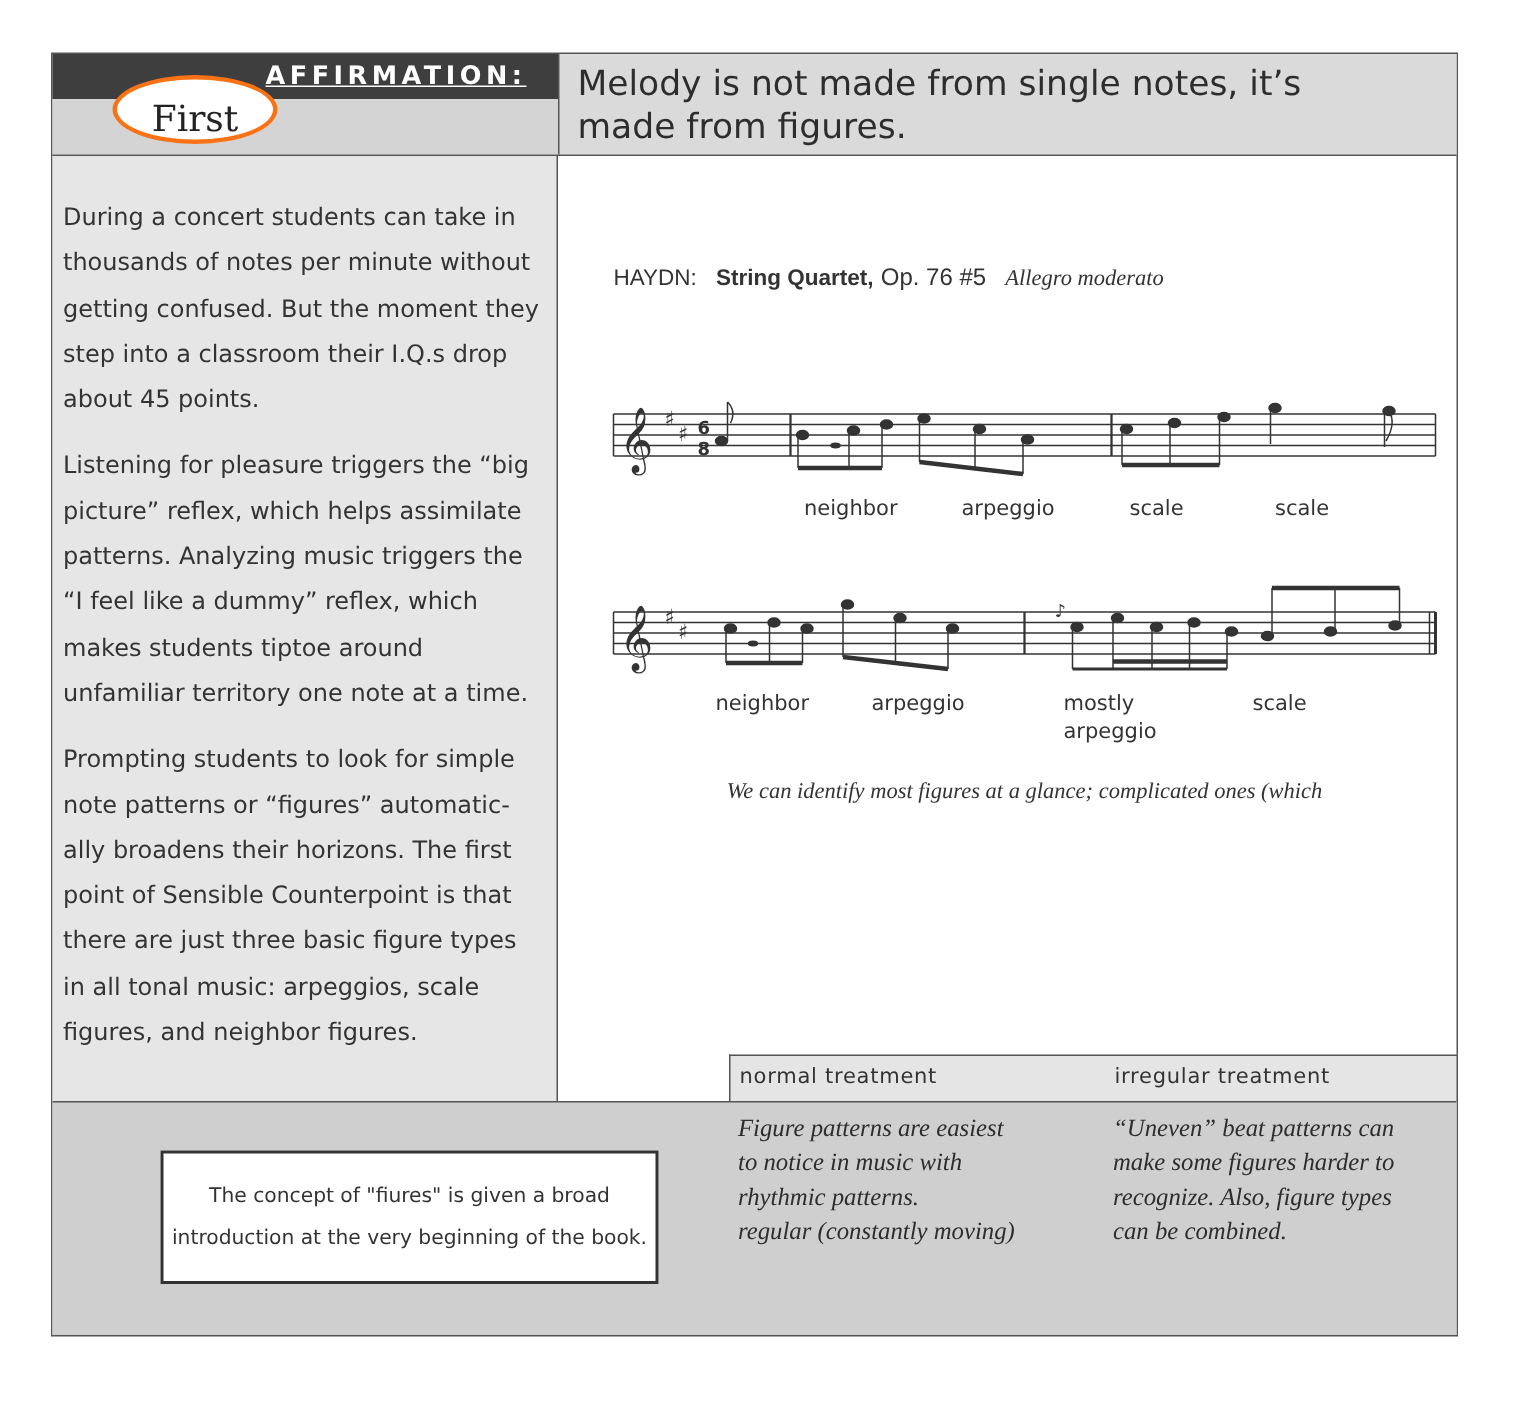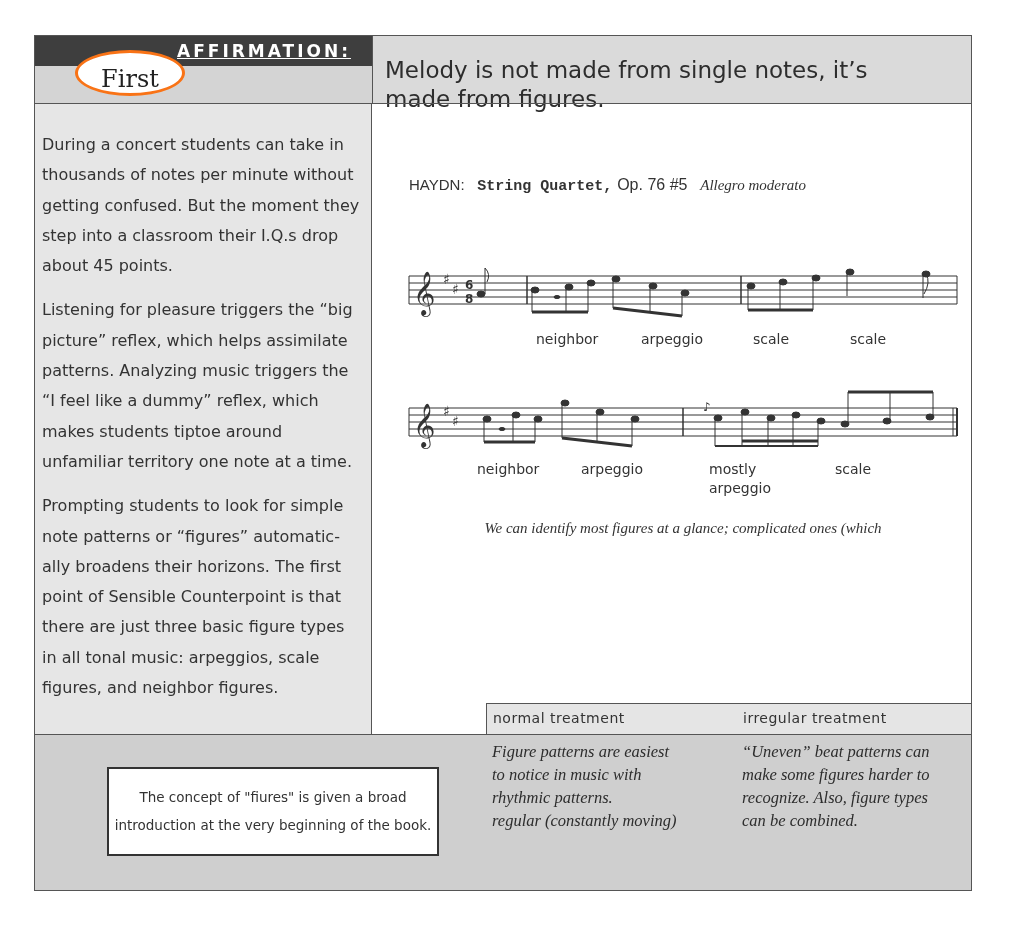--- a/index.html
+++ b/index.html
@@ -12,32 +12,32 @@
     .hdr-dark { position: absolute; left: 0; top: 0; width: 337px; height: 30px; background: #3e3e3e; }
     .hdr-light { position: absolute; left: 0; top: 30px; width: 337px; height: 37px; background: #d4d4d4; }
     .aff-label { position: absolute; left: 142px; top: 5px; color: #fff; font-weight: bold;
                  font-size: 17px; letter-spacing: 3px; font-family: "DejaVu Sans", sans-serif; text-decoration: underline; }
     .first-oval { position: absolute; left: 40px; top: 14px; width: 110px; height: 46px;
                   border: 3px solid #f97316; border-radius: 50%; background: #fff; box-sizing: border-box;
                   display: flex; align-items: flex-end; justify-content: center; }
     .first-oval span { font-family: "DejaVu Serif", serif; font-size: 24px; color: #222; }
     .hdr-title { position: absolute; left: 337px; top: 0; width: 599px; height: 67px;
                  background: #dadada; border-left: 1px solid #555; box-sizing: border-box;
-                 padding: 20px 0 0 12px; font-size: 23px; line-height: 29px; color: #2d2d2d; }
+                 padding: 6px 0 0 12px; font-size: 23px; line-height: 29px; color: #2d2d2d; }
     .hdr-line { position: absolute; left: 0; top: 67px; width: 936px; border-top: 1px solid #555; }
     
     .left-col { position: absolute; left: 0; top: 68px; width: 337px; height: 631px;
                 background: #e6e6e6; border-right: 1px solid #555; box-sizing: border-box;
                 padding: 26px 8px 0 7px; }
     .left-col p { margin: 0 0 14px 0; font-size: 16px; line-height: 30.3px; color: #333; }
     
     .music { position: absolute; left: 338px; top: 68px; width: 598px; height: 600px; }
     .piece { position: absolute; left: 36px; top: 72px; font-size: 15px; color: #333; white-space: nowrap; }
     .piece .composer { font-family: "Liberation Sans", sans-serif; }
-    .piece .title { font-weight: bold; font-family: Liberation Mono, monospace; margin-left: 8px; }
+    .piece .title { font-weight: bold; font-family: Liberation Sans, sans-serif; margin-left: 8px; }
     .piece .opus { font-family: "Liberation Sans", sans-serif; font-size: 16px; }
     .piece .tempo { font-family: "Liberation Serif", serif; font-style: italic; margin-left: 8px; }
     .staff-svg { position: absolute; left: 0; }
     .fig-label { position: absolute; font-size: 14px; color: #333; }
     .caption { position: absolute; left: 60px; top: 412px; width: 500px; text-align: center;
                font-family: "Liberation Serif", serif; font-style: italic; font-size: 15px;
                line-height: 24px; color: #333; }
     
     .treat-hdr { position: absolute; left: 451px; top: 667px; width: 486px; height: 31px;
                  border: 1px solid #555; border-bottom: none; box-sizing: border-box; background: #e5e5e5; }

